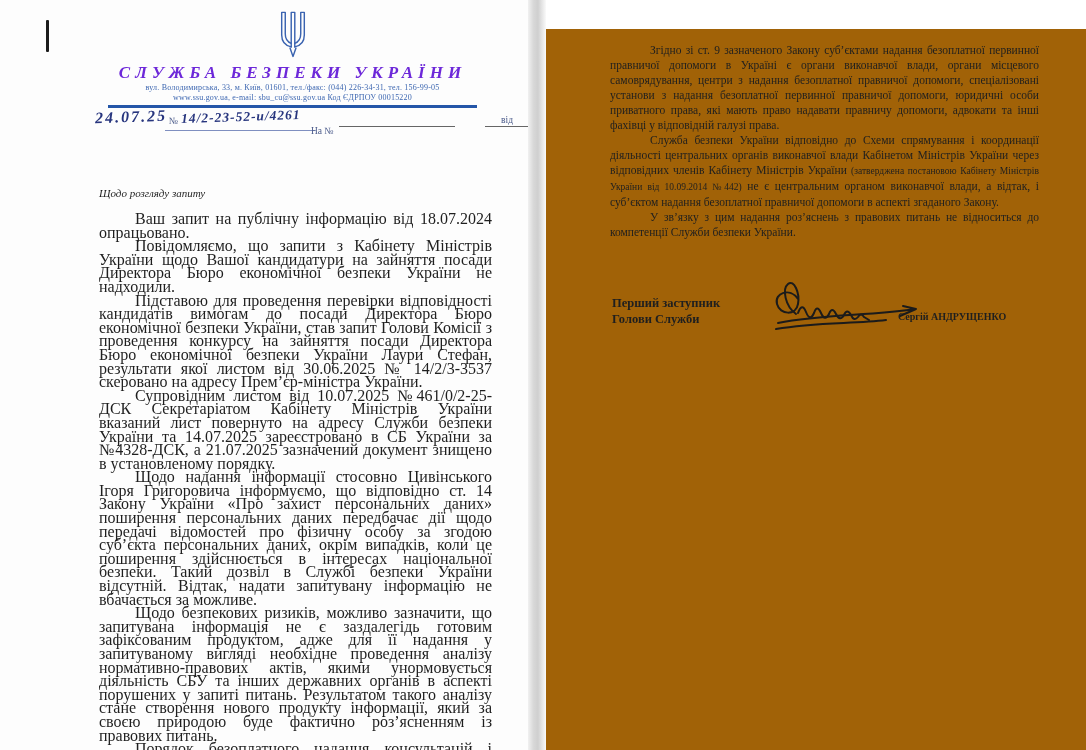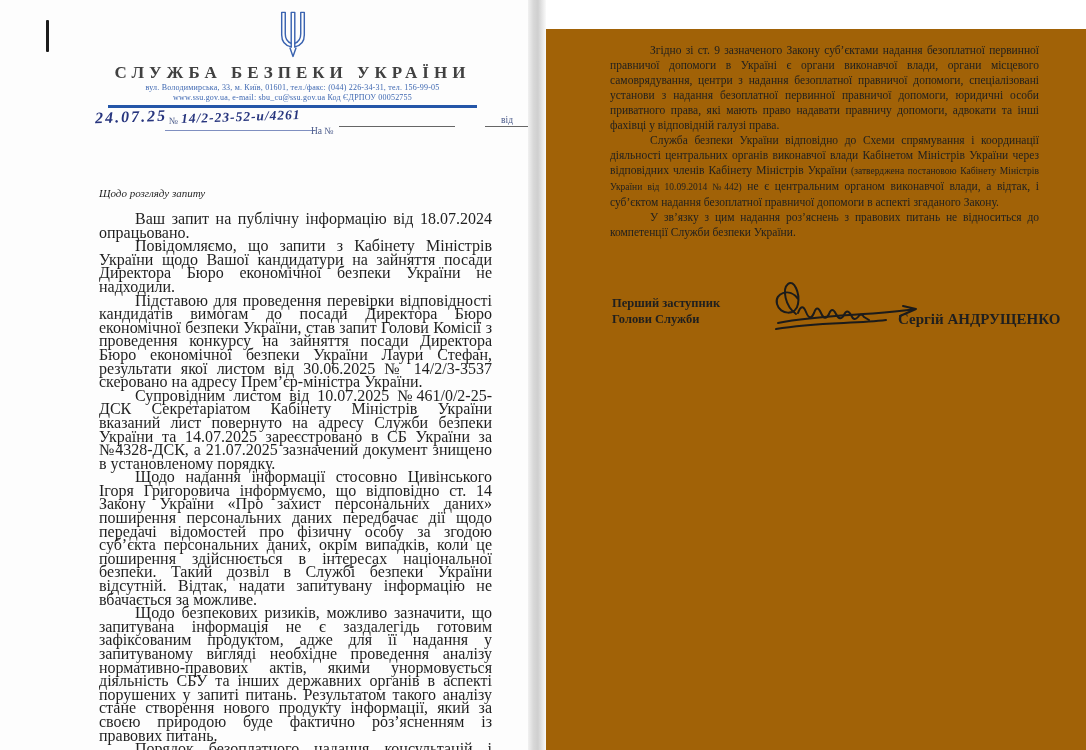--- a/index.html
+++ b/index.html
@@ -12,21 +12,21 @@
   .divider {
     position:absolute; left:528px; top:0; width:18px; height:750px;
     background:linear-gradient(to right,#f1f1f1 0%,#d8d8d8 30%,#cfcfcf 55%,#e9e9e9 82%,#fafafa 100%);
   }
   .page-right { left:546px; width:540px; background:#a16207;margin-top:29px; }
 
   .scan-mark { position:absolute; left:46px; top:20px; width:3px; height:32px; background:#1c1c1c; border-radius:1px; }
 
   .letterhead { position:absolute; left:60px; top:10px; width:465px; text-align:center; }
   .emblem svg { display:block; margin:0 auto; }
-  .agency { margin-top:3px; font-size:17px; font-weight:bold; letter-spacing:5px; color:#404040; white-space:nowrap; }
+  .agency { margin-top:3px; font-size:17px; font-weight:bold; letter-spacing:5px; color:#6d28d9; white-space:nowrap;font-style:italic; }
   .addr { font-size:8px; line-height:9.5px; color:#3c66b0; letter-spacing:0.2px; }
   .rule { margin:3px 48px 0 48px; height:0; border-top:3px solid #2456a8; }
 
   .ref-row { position:absolute; left:95px; top:106px; width:420px; height:30px; font-size:9.5px; color:#4a5a8a; }
   .hand { font-style:italic; font-weight:bold; color:#27357e; white-space:nowrap; letter-spacing:1px; }
   .hand-date   { position:absolute; left:0;   top:2px;  font-size:16px; transform:rotate(-2deg); letter-spacing:2px; }
   .no-label    { position:absolute; left:74px; top:10px; }
   .hand-number { position:absolute; left:86px; top:3px; font-size:13.5px; transform:rotate(-2deg); }
   .hand-underline { position:absolute; left:70px; top:24px; width:150px; border-bottom:1px solid #7f8fc0; }
   .na-label    { position:absolute; left:216px; top:20px; }
@@ -39,42 +39,42 @@
 
   .body1 { position:absolute; left:99px; top:212px; width:393px; font-size:16px; line-height:13.6px; text-align:justify; }
   .body1 p { margin:0; text-indent:36px; }
 
   .body2 { position:absolute; left:64px; top:14px; width:429px; font-size:11.5px; line-height:15px; text-align:justify; }
   .body2 p { margin:0; text-indent:40px; }
   .small-inline { font-size:9.5px; }
 
   .sig-title { position:absolute; left:66px; top:266px; font-weight:bold; font-size:12.5px; line-height:16px; }
   .sig-svg   { position:absolute; left:222px; top:244px; }
-  .sig-name  { position:absolute; left:352px; top:282px; font-weight:bold; font-size:15px; white-space:nowrap; }
+  .sig-name  { position:absolute; left:352px; top:282px; font-weight:bold; font-size:10px; white-space:nowrap; }
 </style>
 </head>
 <body>
 
 <div class="canvas">
 
   <div class="page page-left">
     <div class="scan-mark"></div>
 
     <div class="letterhead">
       <span class="emblem">
         <svg width="36" height="50" viewBox="0 0 60 84" fill="none" stroke="#3a63b0" stroke-width="2.4" stroke-linecap="round" stroke-linejoin="round">
           <path d="M27 4 V62 M33 4 V62 M27 4 H33"></path>
           <path d="M11 4 H17 M11 4 V42 C11 54 18 60 27 62 M17 4 V40 C17 49 21 54 27 56"></path>
           <path d="M43 4 H49 M49 4 V42 C49 54 42 60 33 62 M43 4 V40 C43 49 39 54 33 56"></path>
           <path d="M25 64 L30 78 L35 64"></path>
         </svg>
       </span>
       <div class="agency">СЛУЖБА БЕЗПЕКИ УКРАЇНИ</div>
       <div class="addr">вул. Володимирська, 33, м. Київ, 01601,  тел./факс: (044) 226-34-31,  тел. 156-99-05</div>
-      <div class="addr">www.ssu.gov.ua,  e-mail: sbu_cu@ssu.gov.ua  Код ЄДРПОУ 00052755</div>
+      <div class="addr">www.ssu.gov.ua,  e-mail: sbu_cu@ssu.gov.ua  Код ЄДРПОУ 00015220</div>
       <div class="rule"></div>
     </div>
 
     <div class="ref-row">
       <span class="hand hand-date">24.07.25</span>
       <span class="no-label">№</span>
       <span class="hand hand-number">14/2-23-52-и/4261</span>
       <span class="hand-underline"></span>
       <span class="na-label">На №</span>
       <span class="na-blank"></span>

